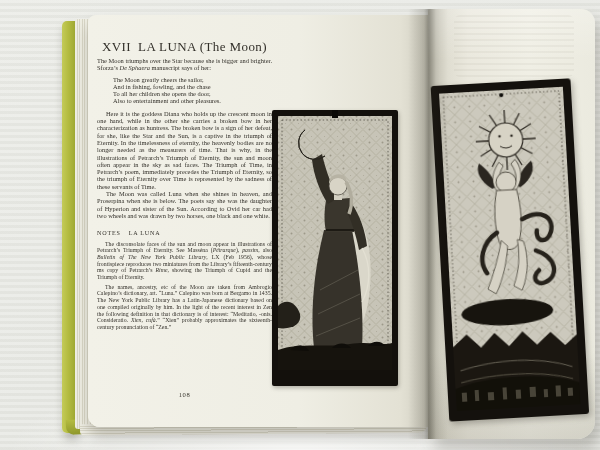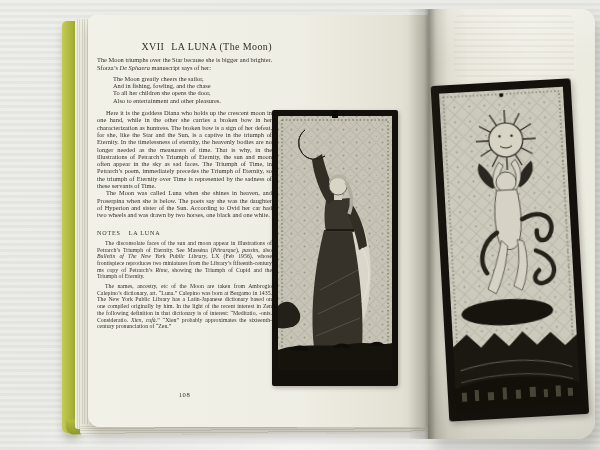--- a/index.html
+++ b/index.html
@@ -39,21 +39,21 @@
     border-radius:2px 14px 18px 0;
     box-shadow:6px 10px 14px rgba(75,73,62,.28);}
   .gutter{position:absolute;left:408px;top:9px;width:40px;height:430px;pointer-events:none;
     background:linear-gradient(to right, rgba(60,56,44,0) 0%, rgba(60,56,44,.20) 40%, rgba(35,33,24,.38) 52%, rgba(60,56,44,.12) 70%, rgba(60,56,44,0) 100%);}
   .ghost-lines{position:absolute;left:26px;top:6px;width:120px;height:62px;opacity:.55;
     background:repeating-linear-gradient(to bottom, rgba(118,112,96,.12) 0 1.6px, rgba(0,0,0,0) 1.6px 6px);
     border-radius:6px;}
   
   .text-col{position:absolute;left:9px;top:15px;width:175px;color:#33302a;
     font-size:6.4px;line-height:7.3px;text-align:justify;}
-  .chapter-title{text-align:right;font-size:10px;letter-spacing:.4px;margin:13px 0 6px 0;white-space:nowrap;}
+  .chapter-title{text-align:center;font-size:13px;letter-spacing:.4px;margin:13px 0 6px 0;white-space:nowrap;}
   .chapter-title .gap{display:inline-block;width:7px;}
   .para{margin:0;}
   .para.indent{text-indent:9px;}
   .verse{margin:4px 0 5px 16px;text-align:left;}
   .notes-head{margin:11px 0 3px 0;font-size:6.1px;letter-spacing:.8px;}
   .notes-head .gap{display:inline-block;width:8px;}
   .note{font-size:5.8px;line-height:6.7px;margin:0 0 3px 0;text-indent:8px;}
   .it{font-style:italic;}
   .page-number{position:absolute;left:9px;top:376px;width:175px;text-align:center;
     font-size:6.6px;color:#3a372f;letter-spacing:.5px;}

